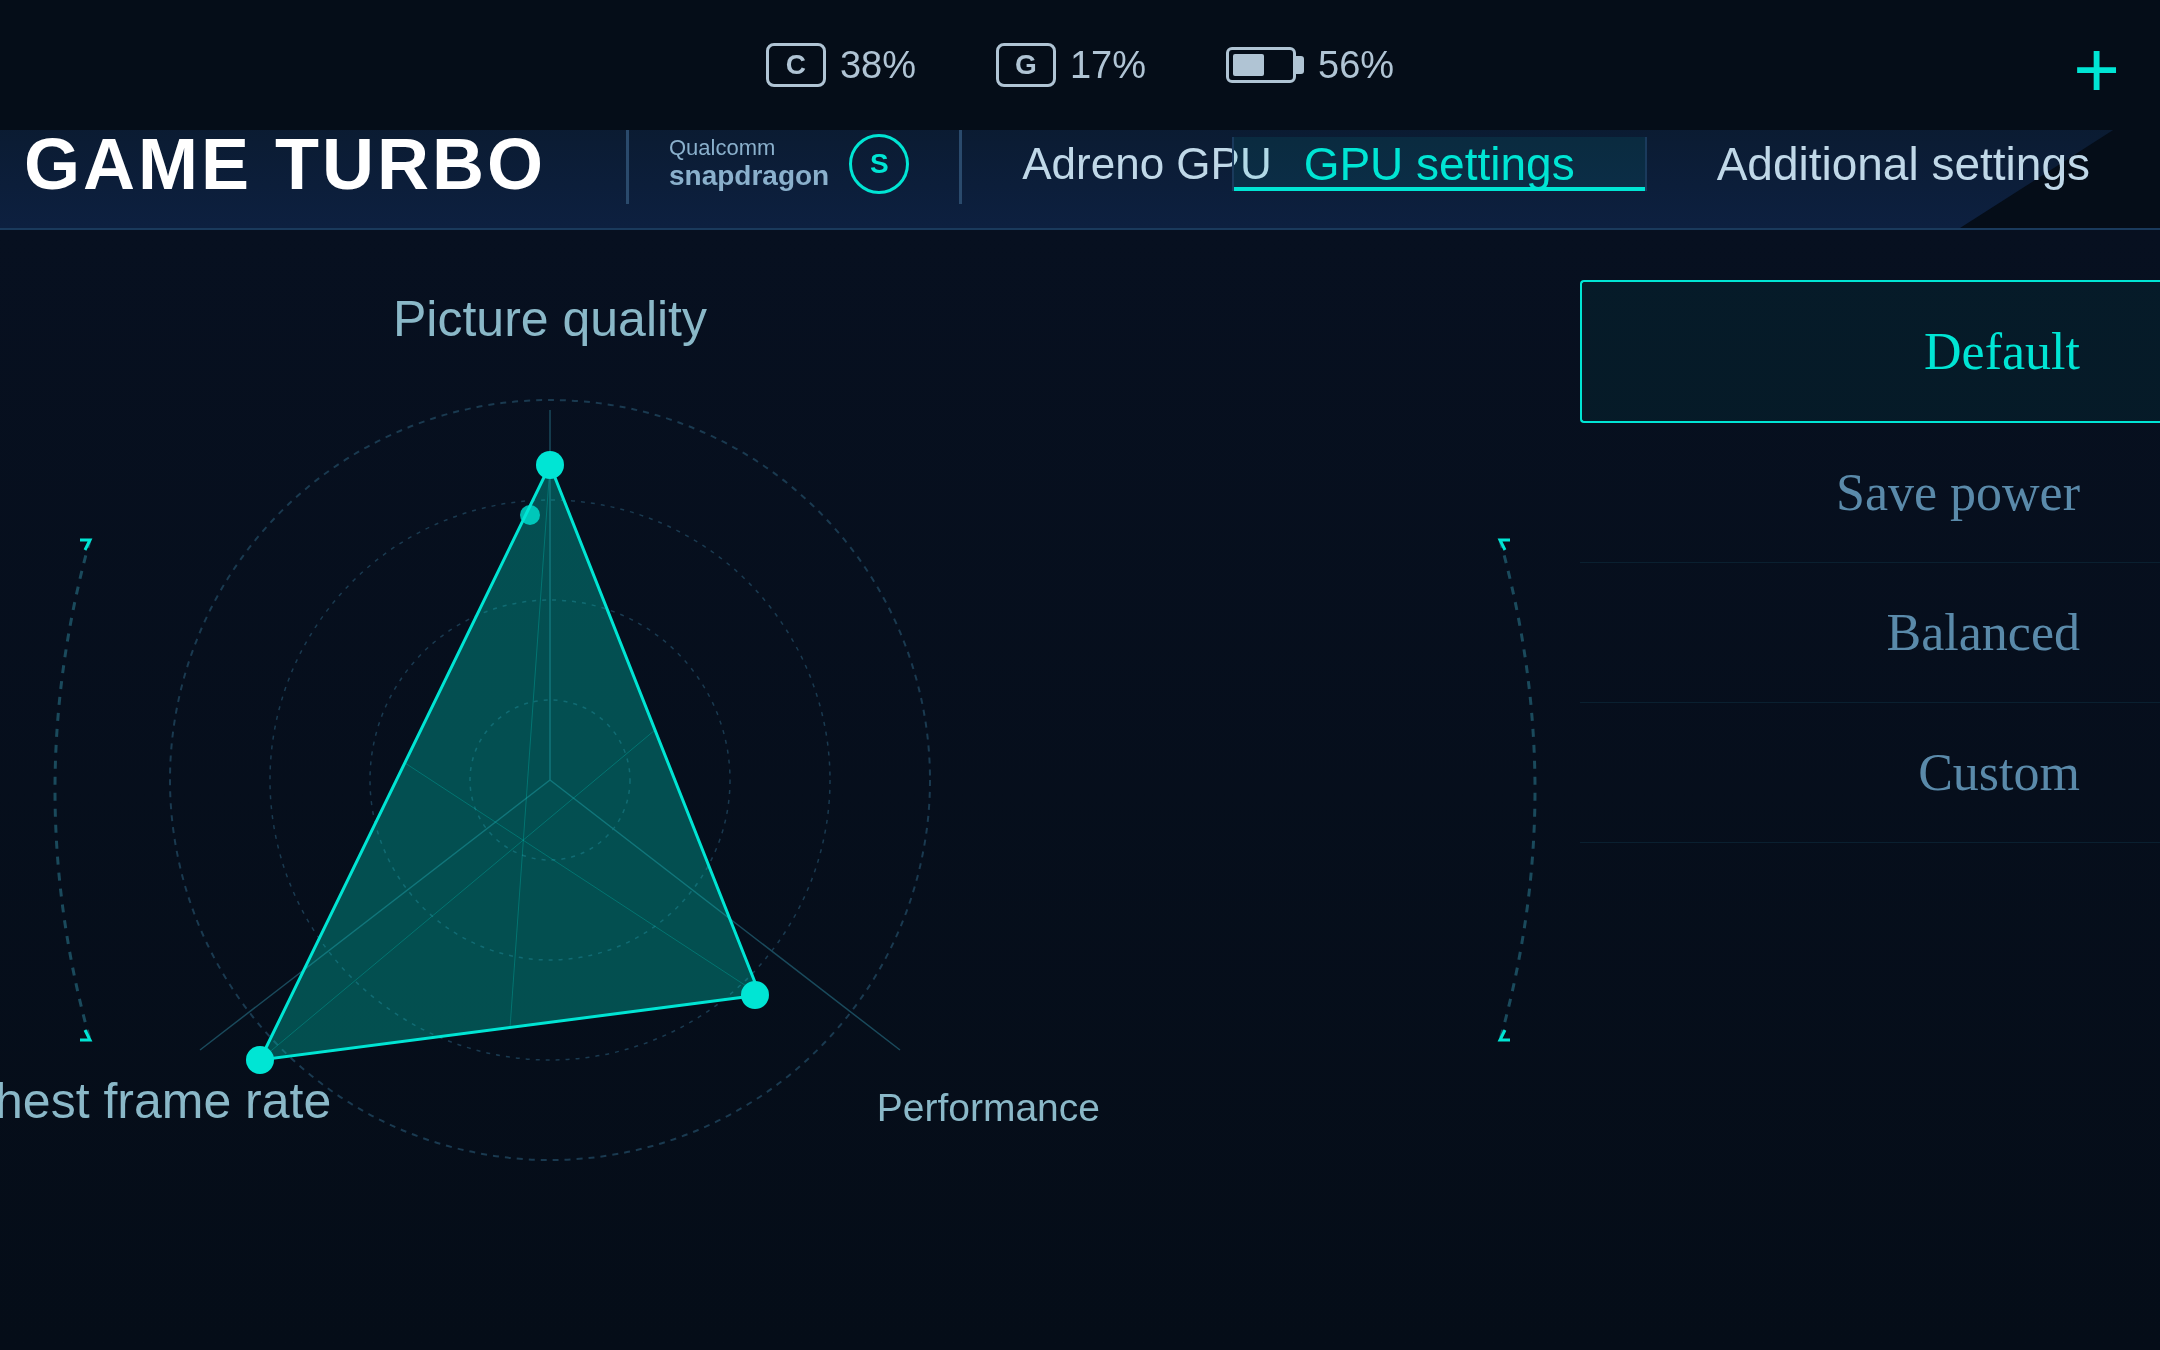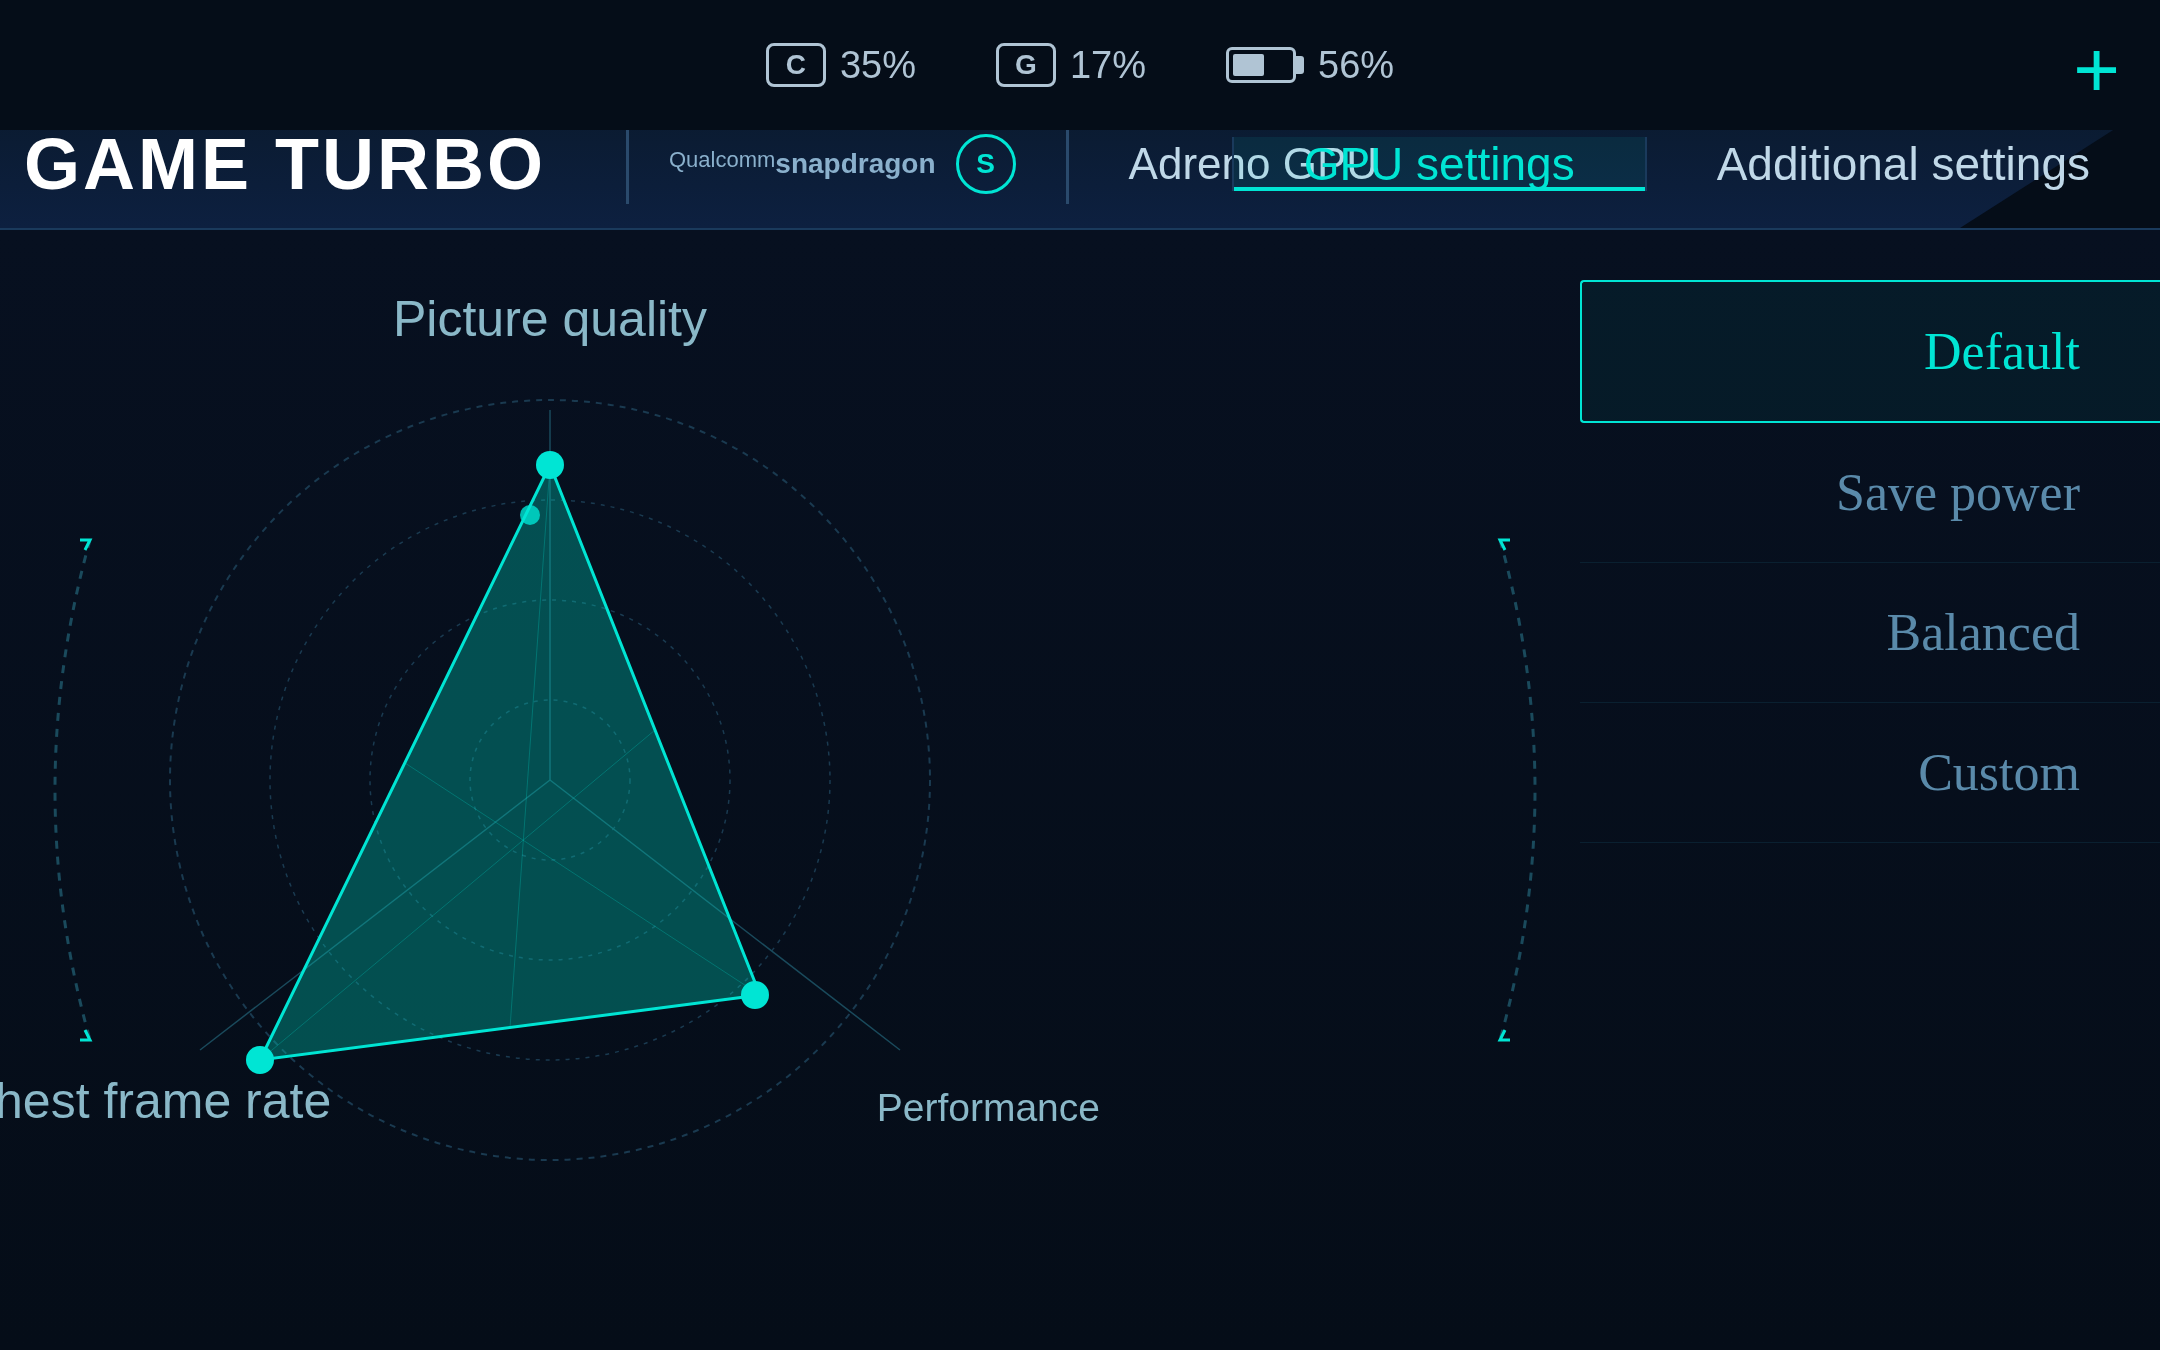--- a/index.html
+++ b/index.html
@@ -136,21 +136,21 @@
     }
 
     .qualcomm-section {
       display: flex;
       align-items: center;
       gap: 20px;
     }
 
     .qualcomm-logo {
       display: flex;
-      flex-direction: row;
+      flex-direction: column;
       align-items: flex-start;
     }
 
     .qualcomm-text {
       font-size: 22px;
       color: #8ab0cc;
       line-height: 1.1;
       font-weight: 400;
     }
 
@@ -314,21 +314,21 @@
     }
   </style>
 </head>
 <body>
 
 <div class="status-bar">
   <div class="status-item">
     <div class="status-icon-box">
       <span>C</span>
     </div>
-    <span>35%</span>
+    <span>38%</span>
   </div>
   <div class="status-item">
     <div class="status-icon-box">
       <span>G</span>
     </div>
     <span>17%</span>
   </div>
   <div class="status-item">
     <div class="battery-icon">
       <div class="battery-body">

